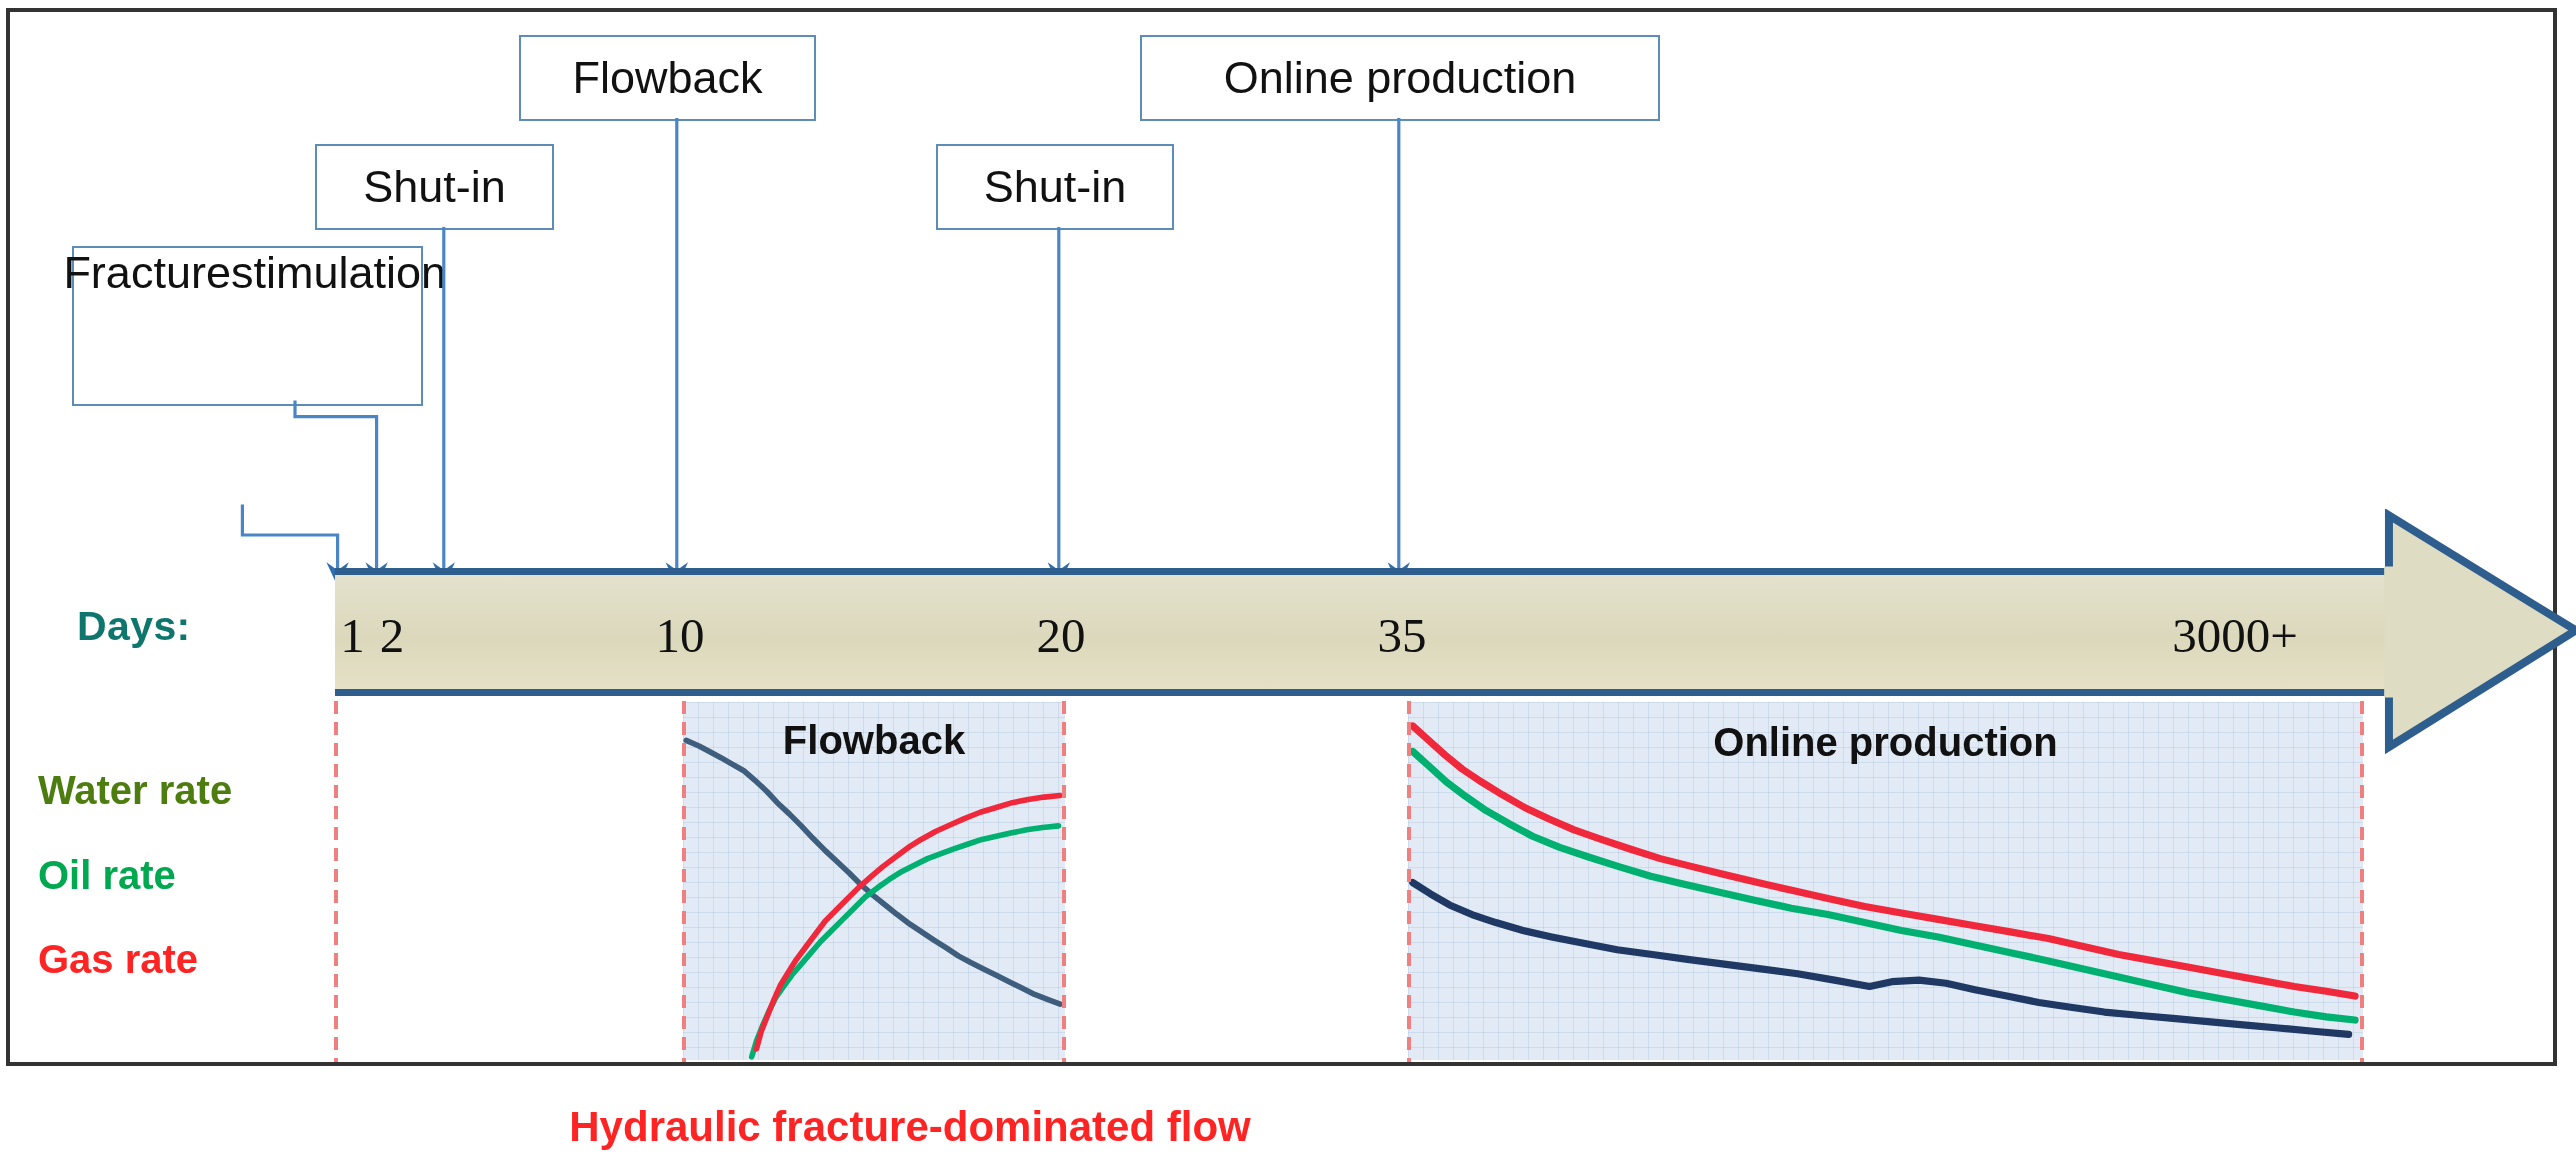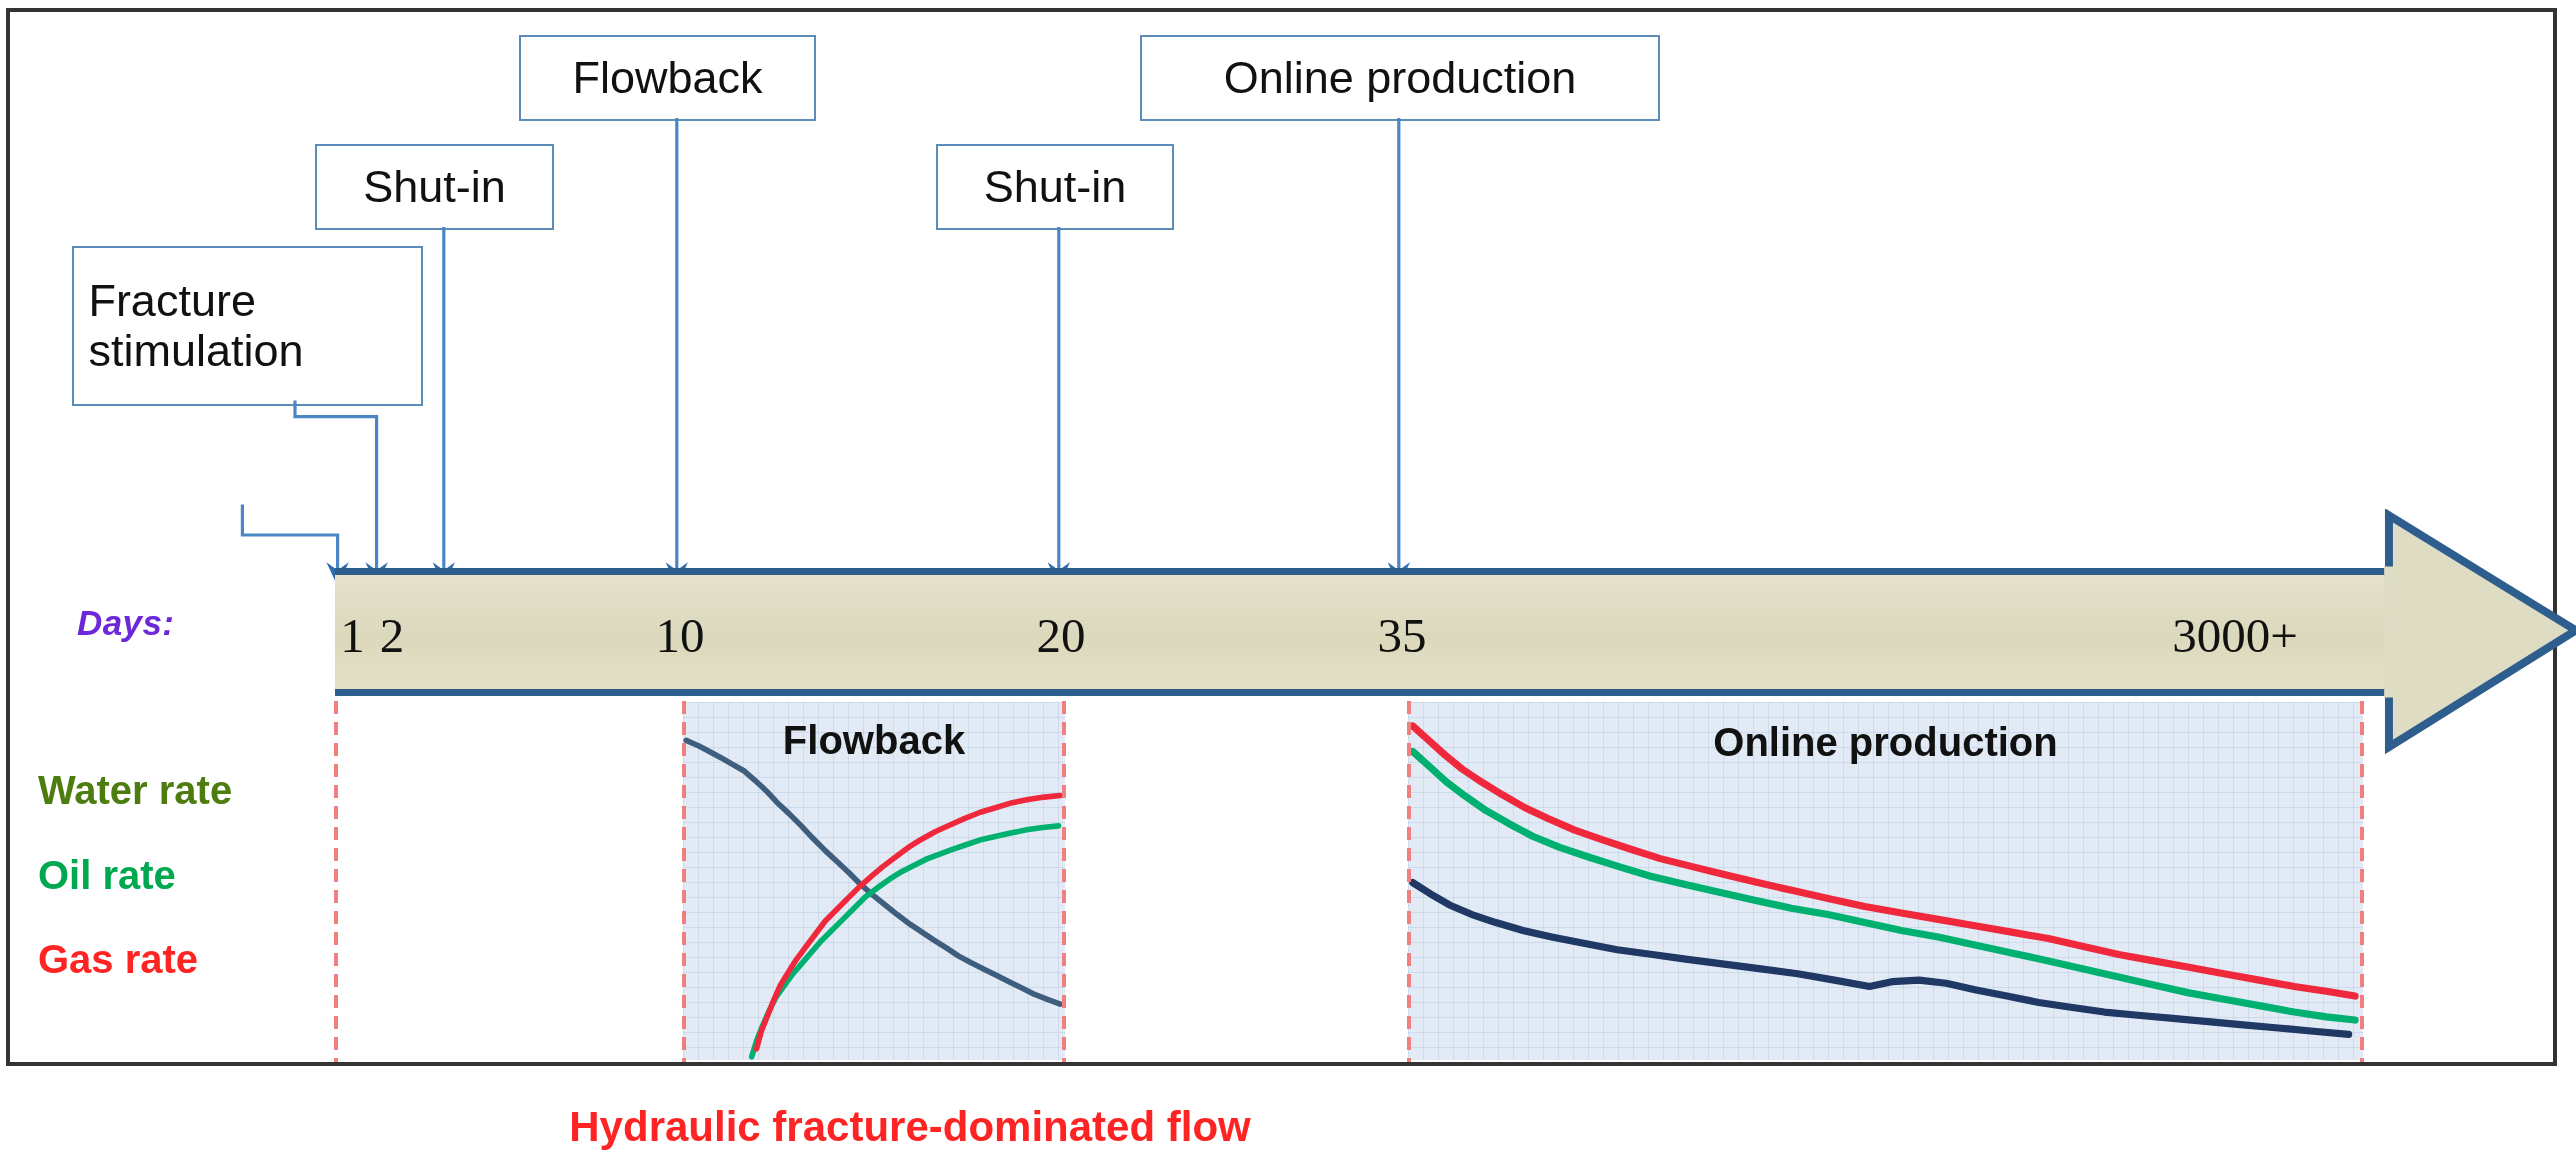--- a/index.html
+++ b/index.html
@@ -8,25 +8,25 @@
 
   
   #frame{position:absolute;left:6.4px;top:8px;width:2551px;height:1058px;
          border:4.8px solid #333333;box-sizing:border-box;background:#ffffff;}
 
   
   .callout{position:absolute;box-sizing:border-box;border:2.4px solid #5B8DB8;
            background:#ffffff;display:flex;align-items:center;justify-content:center;
            color:#111111;font-size:45px;line-height:1.12;text-align:center;
            font-family:"Liberation Sans",sans-serif;}
-  .callout.two-line{flex-direction:column;align-items:flex-start;padding-left:14.4px;}
+  .callout.two-line{flex-direction:row;align-items:flex-start;padding-left:14.4px;}
   .callout.two-line span{display:block;}
 
   
-  #days-label{position:absolute;font-size:35px;font-weight:bold;color:#6d28d9;letter-spacing:0.4px;font-style:italic;}
+  #days-label{position:absolute;font-size:41px;font-weight:bold;color:#0f766e;letter-spacing:0.4px;}
   #tlbar{position:absolute;background:linear-gradient(#E4E2CD,#DBD8BC 55%,#E6E1C6);
          border-top:7.2px solid #2E5E8E;border-bottom:7.2px solid #2E5E8E;box-sizing:border-box;}
   #tlhead{position:absolute;}
   .tick{position:absolute;font-size:49px;color:#111;transform:translateX(-50%);
         font-family:"Liberation Serif",serif;}
   .tick.endlab{font-family:"Liberation Serif",serif;}
 
   
   .panel{position:absolute;background:#E2EBF5;overflow:hidden;}
   .panel .grid{position:absolute;inset:0;

